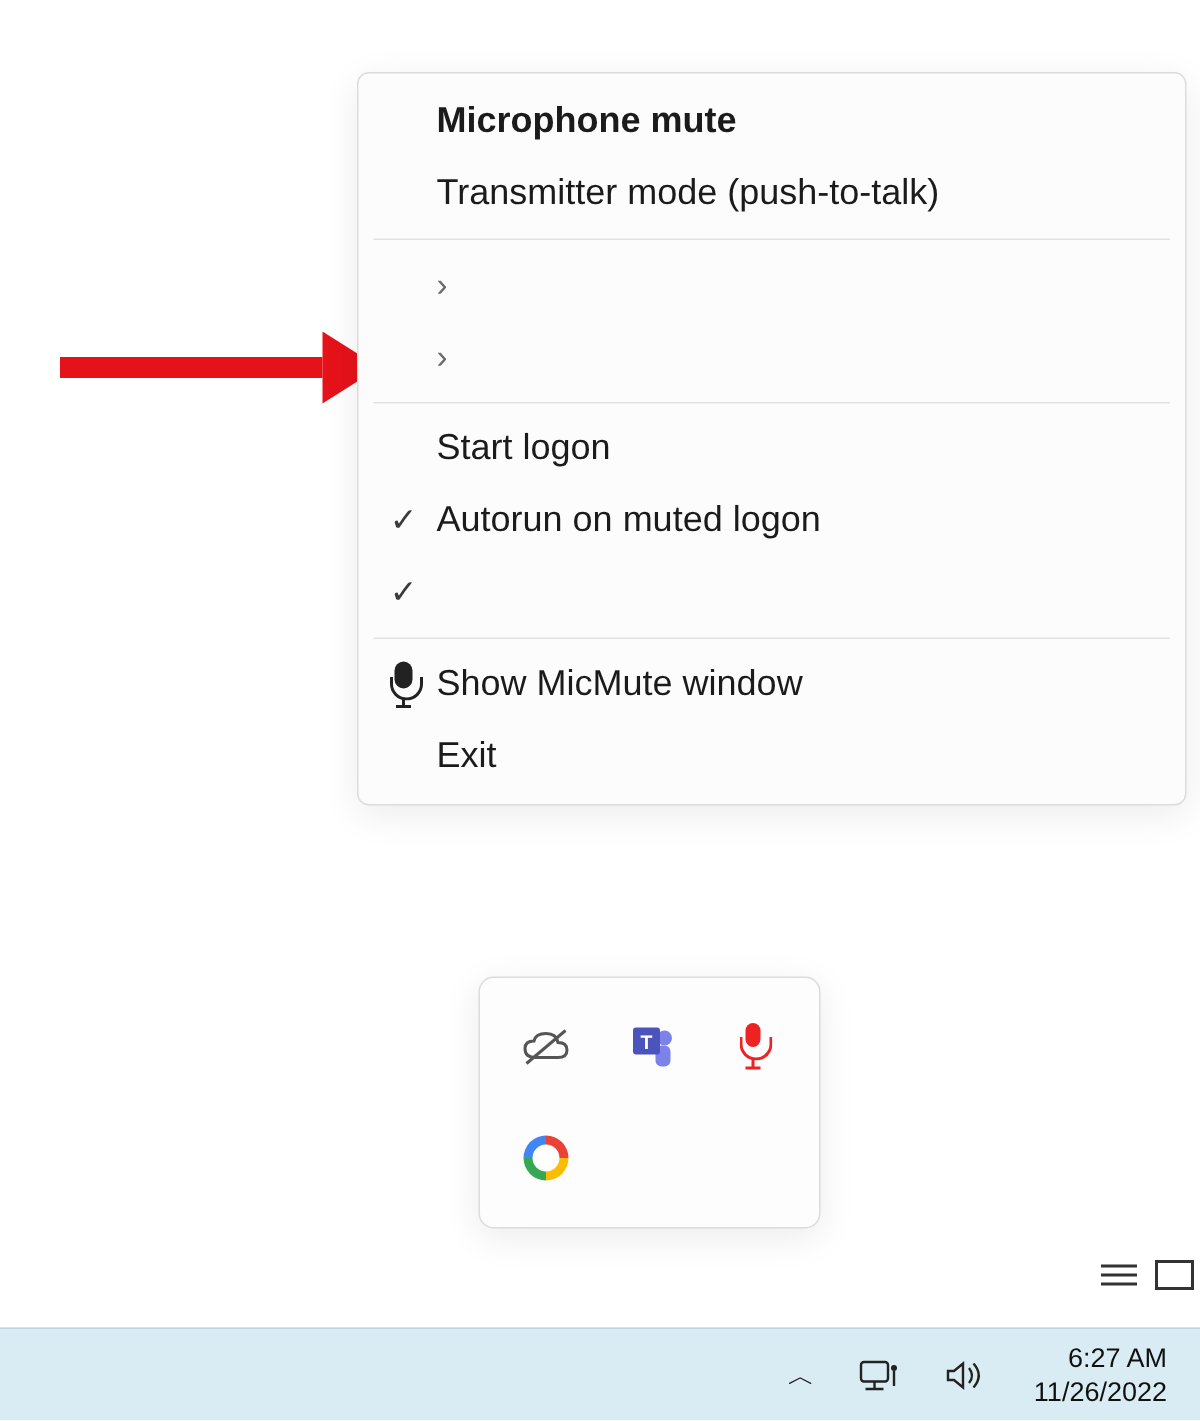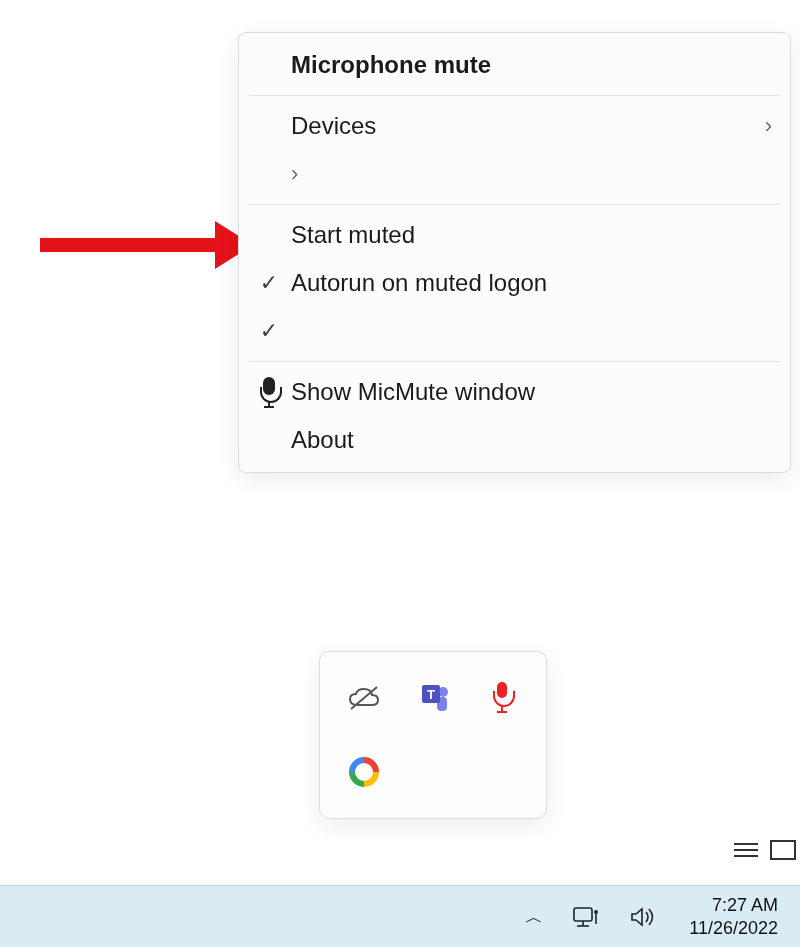--- a/index.html
+++ b/index.html
@@ -17,21 +17,21 @@
     .arrow .shaft { width: 175px; height: 14px; background: #e6121a; }
     .arrow .head {
       width: 0; height: 0;
       border-top: 24px solid transparent;
       border-bottom: 24px solid transparent;
       border-left: 38px solid #e6121a;
     }
 
     
     .context-menu {
-      position: absolute; top: 32px; left: 238px;
+      position: absolute; top: 48px; left: 238px;
       width: 553px;
       background: #fcfcfc;
       border: 1px solid #dcdcdc;
       border-radius: 8px;
       box-shadow: 0 6px 24px rgba(0,0,0,0.08);
       padding: 8px 0;
     }
     .menu-item {
       display: flex; align-items: center;
       height: 48px;
@@ -128,38 +128,41 @@
   <div class="arrow">
     <div class="shaft"></div>
     <div class="head"></div>
   </div>
 
   <div class="context-menu">
     <div class="menu-item bold">
       <span class="slot-icon"></span>
       <span class="label">Microphone mute</span>
     </div>
+    <div class="menu-item">
+      <span class="slot-icon"></span>
+      <span class="label">Transmitter mode (push-to-talk)</span>
+    </div>
 
     <div class="menu-sep"></div>
 
     <div class="menu-item">
       <span class="slot-icon"></span>
-      <span class="label">Devices</span>
       <span class="chevron">›</span>
     </div>
     <div class="menu-item">
       <span class="slot-icon"></span>
       <span class="chevron">›</span>
     </div>
 
     <div class="menu-sep"></div>
 
     <div class="menu-item">
       <span class="slot-icon"></span>
-      <span class="label">Start muted</span>
+      <span class="label">Start logon</span>
     </div>
     <div class="menu-item">
       <span class="slot-icon">
           <span class="check-mark">✓</span>
         </span>
       <span class="label">Autorun on muted logon</span>
     </div>
     <div class="menu-item">
       <span class="slot-icon">
           <span class="check-mark">✓</span>
@@ -172,21 +175,21 @@
       <span class="slot-icon">
         <span class="mic-glyph">
             <span class="mic-stand"></span>
             <span class="mic-base"></span>
           </span>
       </span>
       <span class="label">Show MicMute window</span>
     </div>
     <div class="menu-item">
       <span class="slot-icon"></span>
-      <span class="label">About</span>
+      <span class="label">Exit</span>
     </div>
   </div>
 
   <div class="tray-flyout">
     <div class="tray-icon cloud-off">
       <svg viewBox="0 0 34 26">
         <path d="M10 20 Q3 20 3 14 Q3 9 9 9 Q10 4 17 4 Q24 4 25 10 Q31 10 31 15 Q31 20 25 20 Z" fill="none" stroke="#555" stroke-width="2"></path>
         <line x1="4" y1="24" x2="30" y2="2" stroke="#555" stroke-width="2"></line>
       </svg>
     </div>
@@ -231,18 +234,18 @@
       </svg>
     </div>
     <div class="tb-item">
       <svg width="28" height="24" viewBox="0 0 28 24">
         <path d="M3 9 H7 L13 4 V20 L7 15 H3 Z"></path>
         <path d="M17 7 Q21 12 17 17"></path>
         <path d="M20 4 Q27 12 20 20"></path>
       </svg>
     </div>
     <div class="clock">
-      <span class="time">7:27 AM</span>
+      <span class="time">6:27 AM</span>
       <span class="date">11/26/2022</span>
     </div>
   </div>
 
 </div>
 
 </body></html>

